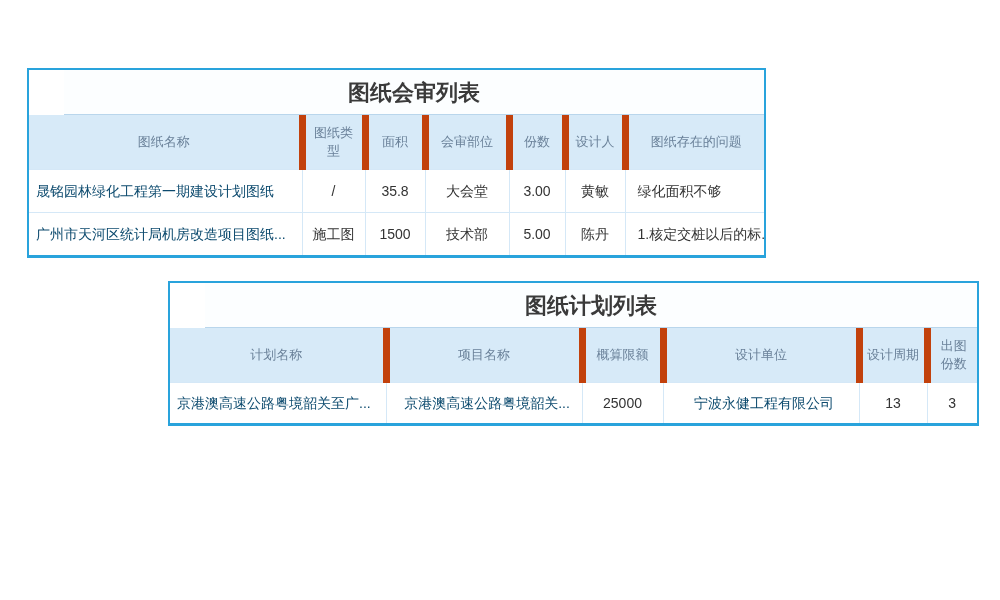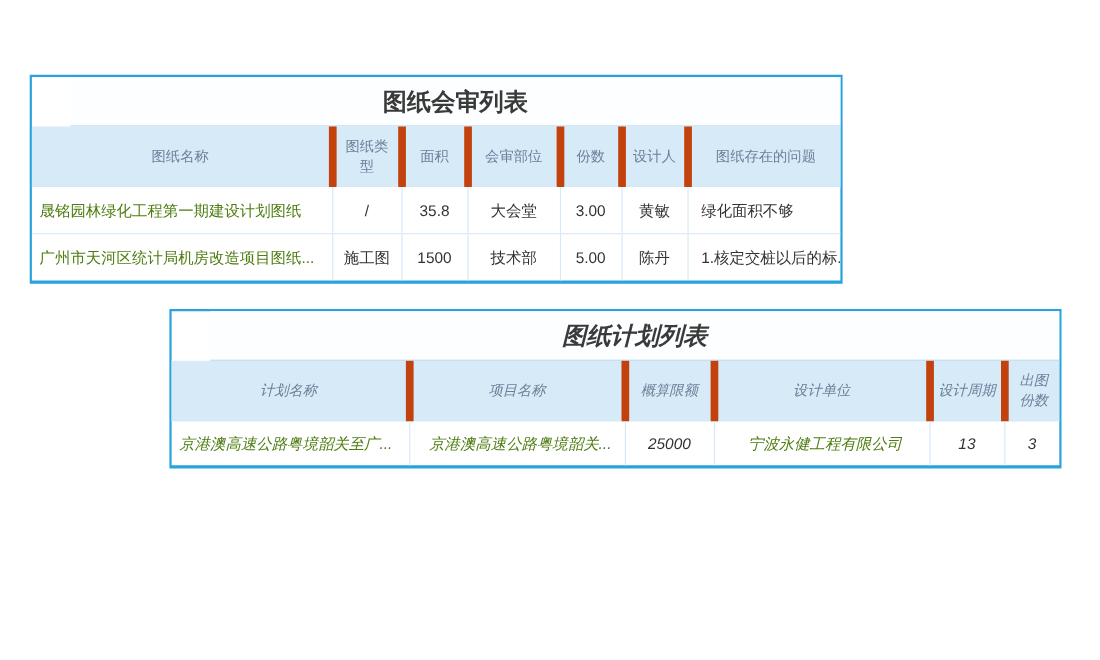--- a/index.html
+++ b/index.html
@@ -10,21 +10,21 @@
   }
   body { position: relative; overflow: hidden; }
 
   .panel {
     position: absolute;
     background: #ffffff;
     border: 2px solid #29a3dc;
     border-bottom-width: 3px;
   }
   .panel-review { left: 27px;  top: 68px;  width: 739px; }
-  .panel-plan   { left: 154px; top: 281px; width: 811px; font-style: italic; }
+  .panel-plan   { left: 168px; top: 281px; width: 811px; }
 
   .panel-title {
     height: 45px;
     line-height: 45px;
     text-align: center;
     font-size: 22px;
     font-weight: bold;
     color: #3a3a3a;
     background: #fcfeff;
     border-bottom: 1px solid #b9d6ec;
@@ -57,21 +57,21 @@
     padding: 12px 4px;
     border-top: 1px solid #d5e8f7;
     border-left: 1px solid #d5e8f7;
     white-space: nowrap;
     overflow: hidden;
   }
   td:first-child { border-left: none; }
   .panel-plan td { padding-top: 11px; padding-bottom: 11px; }
 
   .cell-link {
-    color: #4d7c0f;
+    color: #0c4a6e;
     cursor: pointer;
   }
   .cell-left  { text-align: left; padding-left: 7px; }
   .cell-left2 { text-align: center; padding-left: 10px; }
   .cell-issues { text-align: left; padding-left: 12px; }
 </style>
 </head>
 <body>
 
 <section class="panel panel-review">

